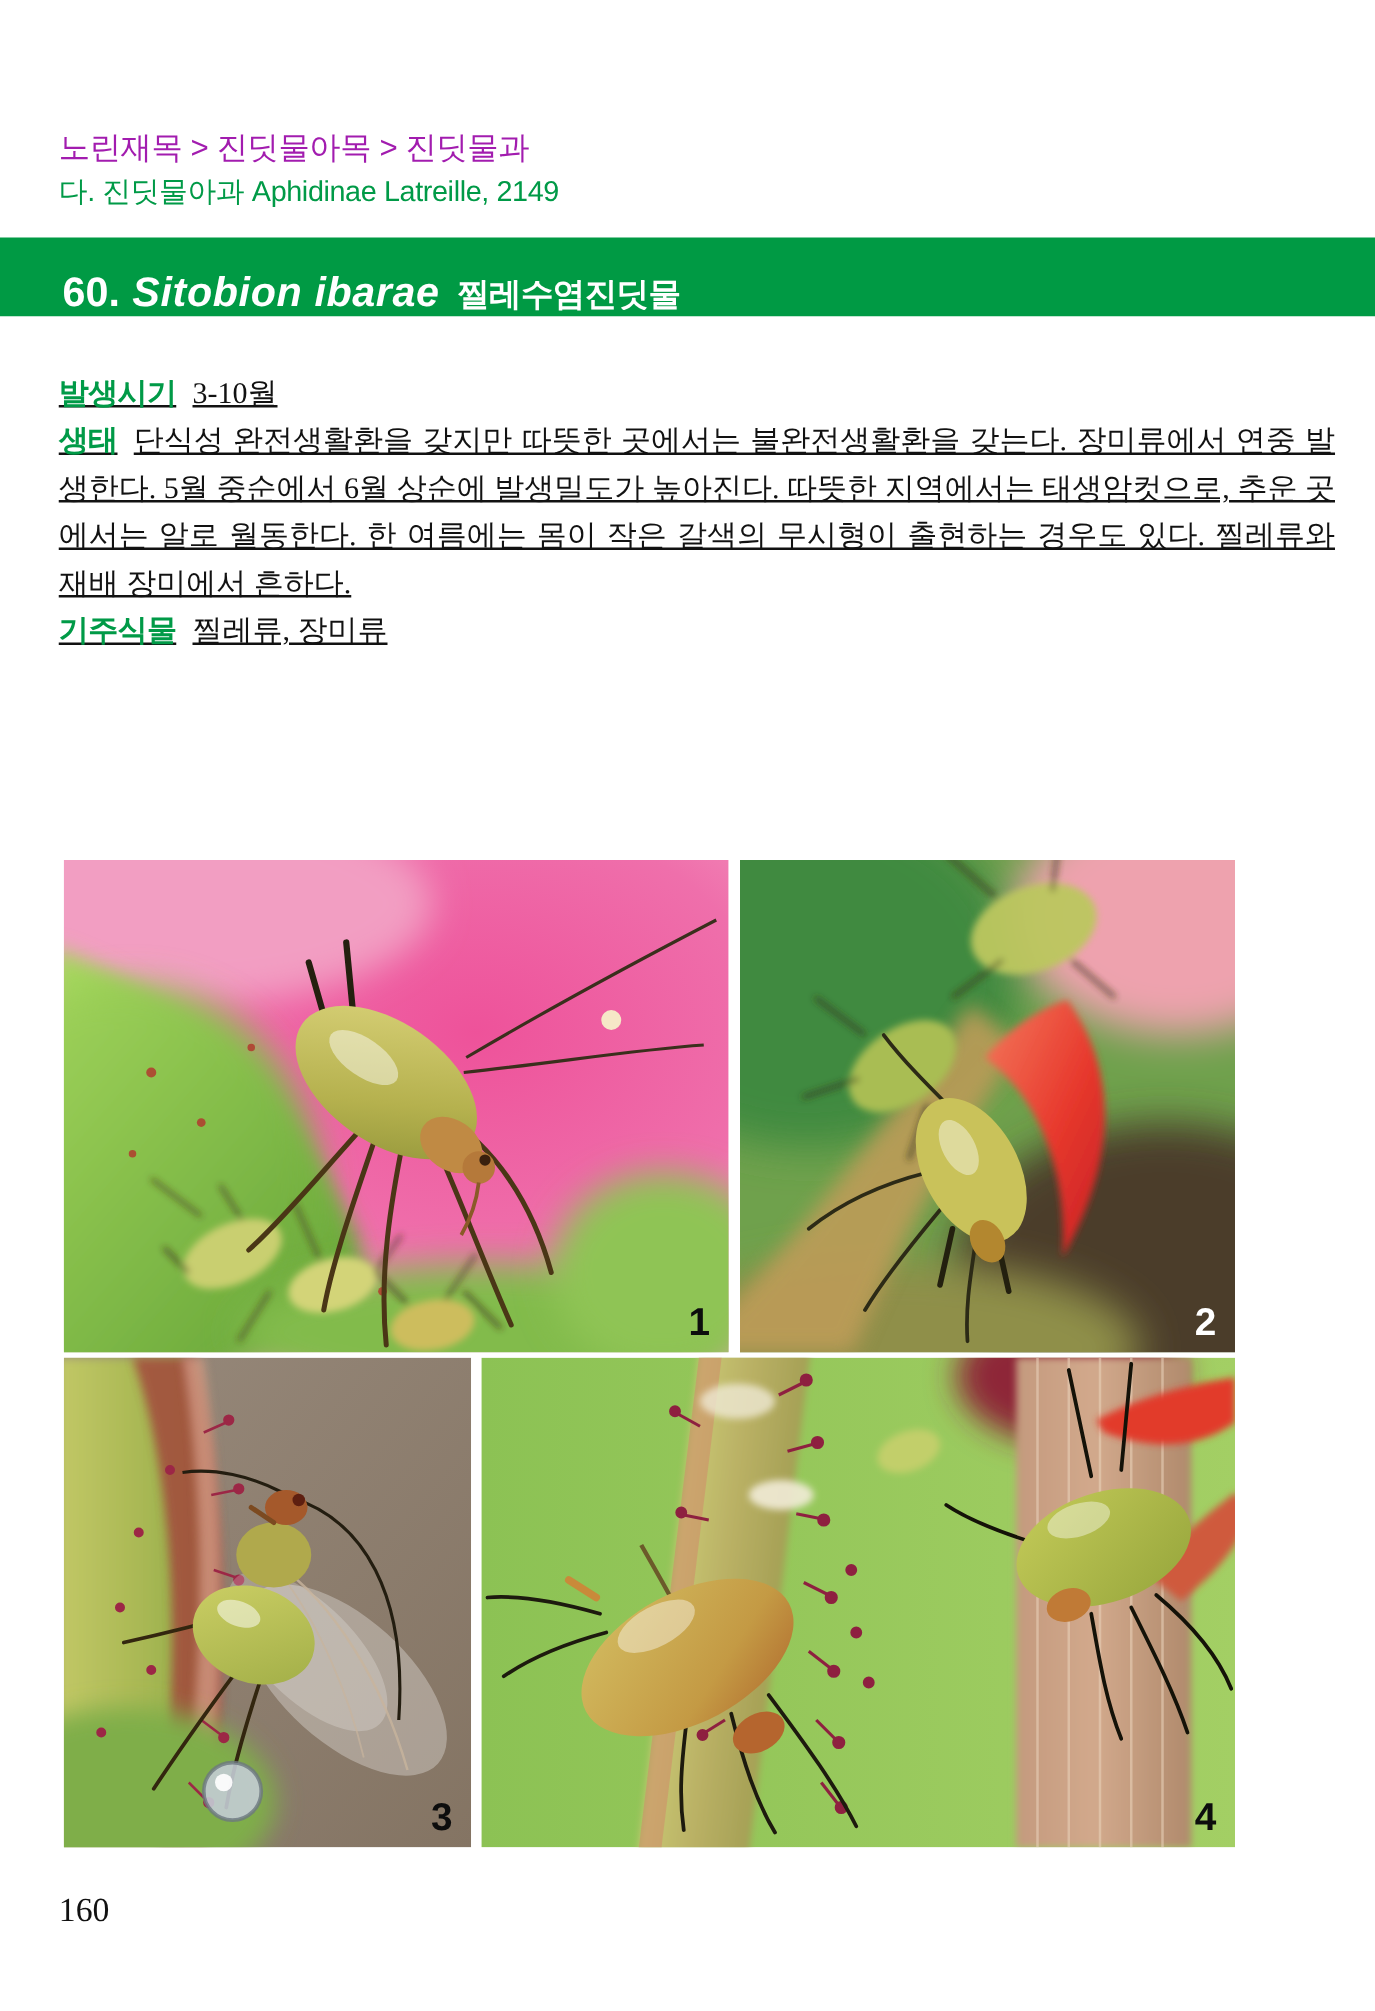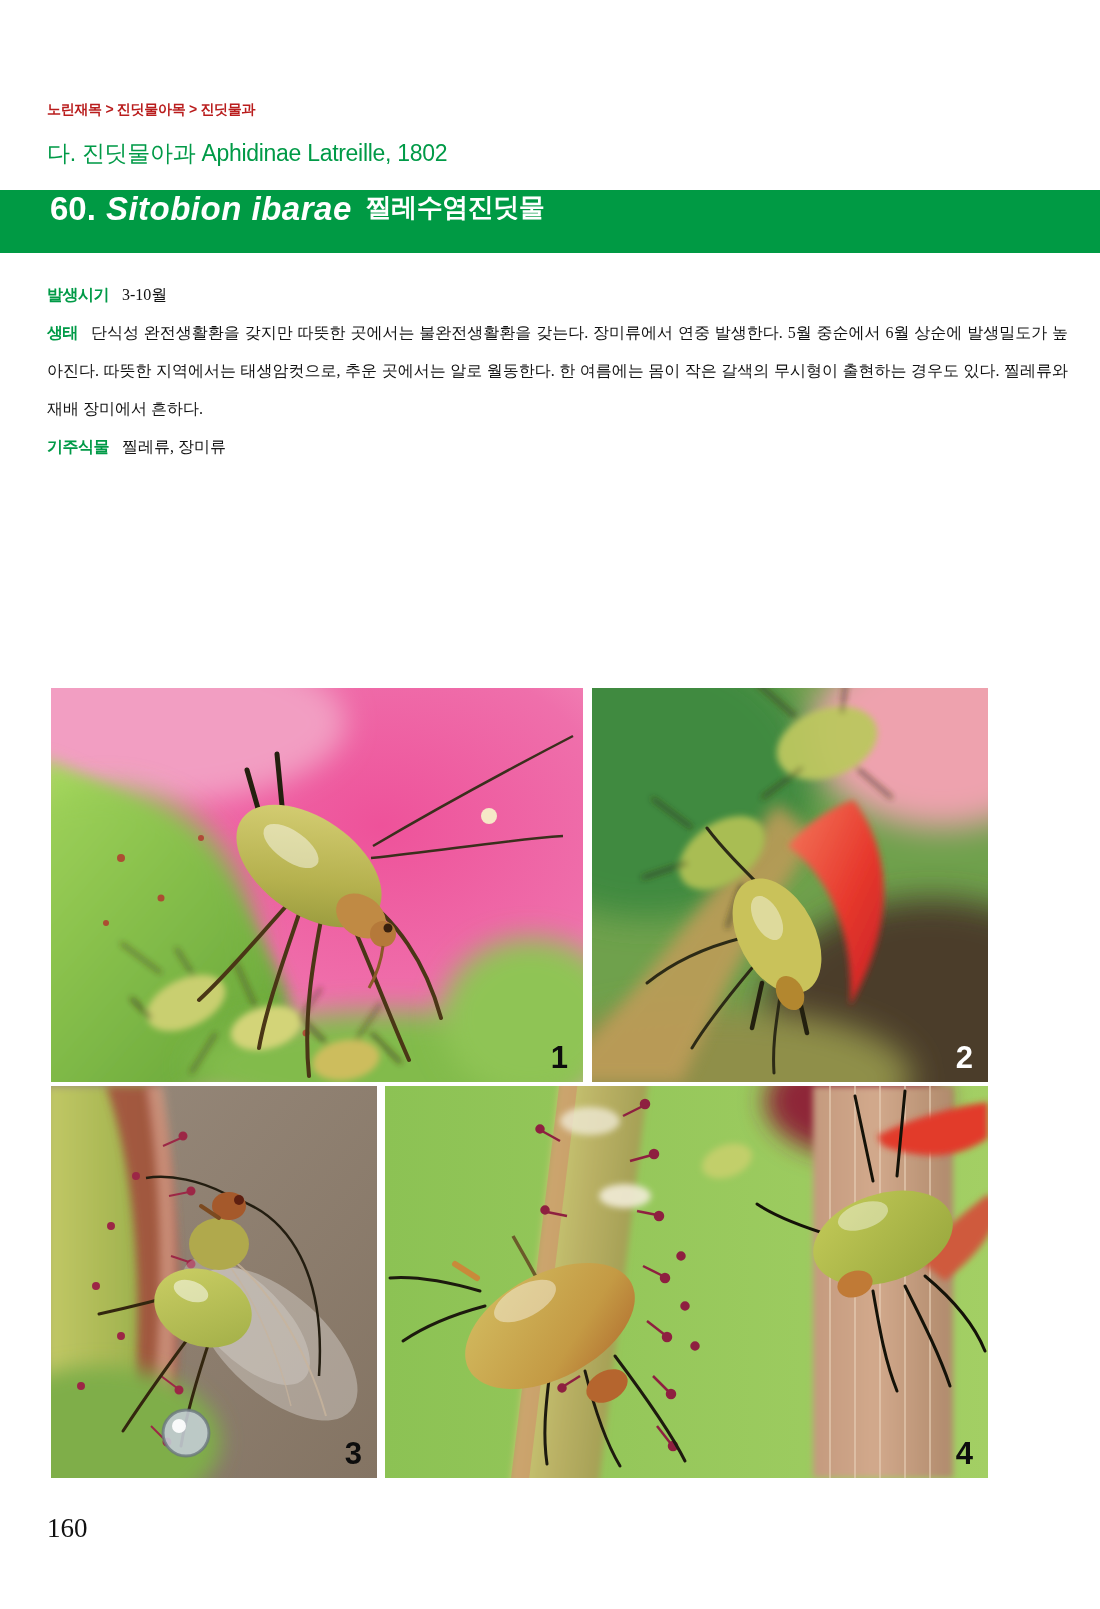--- a/index.html
+++ b/index.html
@@ -4,38 +4,38 @@
 <title>Document</title>
 <style>
   html,body{margin:0;padding:0;}
   body{
     width:1100px;height:1609px;position:relative;background:#ffffff;
     font-family:"Liberation Sans",sans-serif;overflow:hidden;
   }
   
   .breadcrumb{
     position:absolute;left:47px;top:101px;
-    font-size:14px;font-weight:700;color:#b91c1c;letter-spacing:-0.3px;
+    font-size:25px;font-weight:400;color:#a21caf;letter-spacing:-0.3px;
   }
   .subtitle{
     position:absolute;left:47px;top:138px;
     font-size:23px;color:#009A47;letter-spacing:-0.3px;
   }
   .header-bar{
     position:absolute;left:0;top:190px;width:1100px;height:63px;
-    background:#009A44;display:flex;align-items:flex-start;padding-left:50px;box-sizing:border-box;
+    background:#009A44;display:flex;align-items:flex-end;padding-left:50px;box-sizing:border-box;
   }
   .header-bar .idx{color:#fff;font-size:33px;font-weight:700;}
   .header-bar .species{color:#fff;font-size:33px;font-weight:700;font-style:italic;margin-left:10px;letter-spacing:0.5px;}
   .header-bar .kname{color:#ffffff;font-size:26px;font-weight:700;margin-left:14px;letter-spacing:-0.5px;}
   
   .content{
-    position:absolute;left:47px;top:276px;width:1021px;
+    position:absolute;left:47px;top:296px;width:1021px;
     font-family:"Liberation Serif","DejaVu Serif",serif;
-    font-size:16px;line-height:38px;color:#121212;text-align:justify;
+    font-size:24px;line-height:38px;color:#121212;text-align:justify;text-decoration:underline;
   }
   .content p{margin:0;}
   .sec-label{
     font-family:"Liberation Sans",sans-serif;font-weight:700;color:#009A47;
     margin-right:13px;letter-spacing:-0.5px;
   }
   
   .fig{position:absolute;overflow:hidden;}
   #fig1{left:51px;top:688px;width:532px;height:394px;}
   #fig2{left:592px;top:688px;width:396px;height:394px;}
@@ -51,21 +51,21 @@
   .page-number{
     position:absolute;left:47px;top:1513px;
     font-family:"Liberation Serif","DejaVu Serif",serif;font-size:27px;color:#111;
   }
 </style>
 </head>
 <body>
 
 <div class="breadcrumb">노린재목 &gt; 진딧물아목 &gt; 진딧물과</div>
 
-<div class="subtitle">다. 진딧물아과 Aphidinae Latreille, 1802</div>
+<div class="subtitle">다. 진딧물아과 Aphidinae Latreille, 2149</div>
 
 <div class="header-bar">
   <span class="idx">60.</span>
   <span class="species">Sitobion ibarae</span>
   <span class="kname">찔레수염진딧물</span>
 </div>
 
 <div class="content">
   <p><span class="sec-label">발생시기</span><span>3-10월</span></p>
   <p><span class="sec-label">생태</span><span>단식성 완전생활환을 갖지만 따뜻한 곳에서는 불완전생활환을 갖는다. 장미류에서 연중 발생한다. 5월 중순에서 6월 상순에 발생밀도가 높아진다. 따뜻한 지역에서는 태생암컷으로, 추운 곳에서는 알로 월동한다. 한 여름에는 몸이 작은 갈색의 무시형이 출현하는 경우도 있다. 찔레류와 재배 장미에서 흔하다.</span></p>

